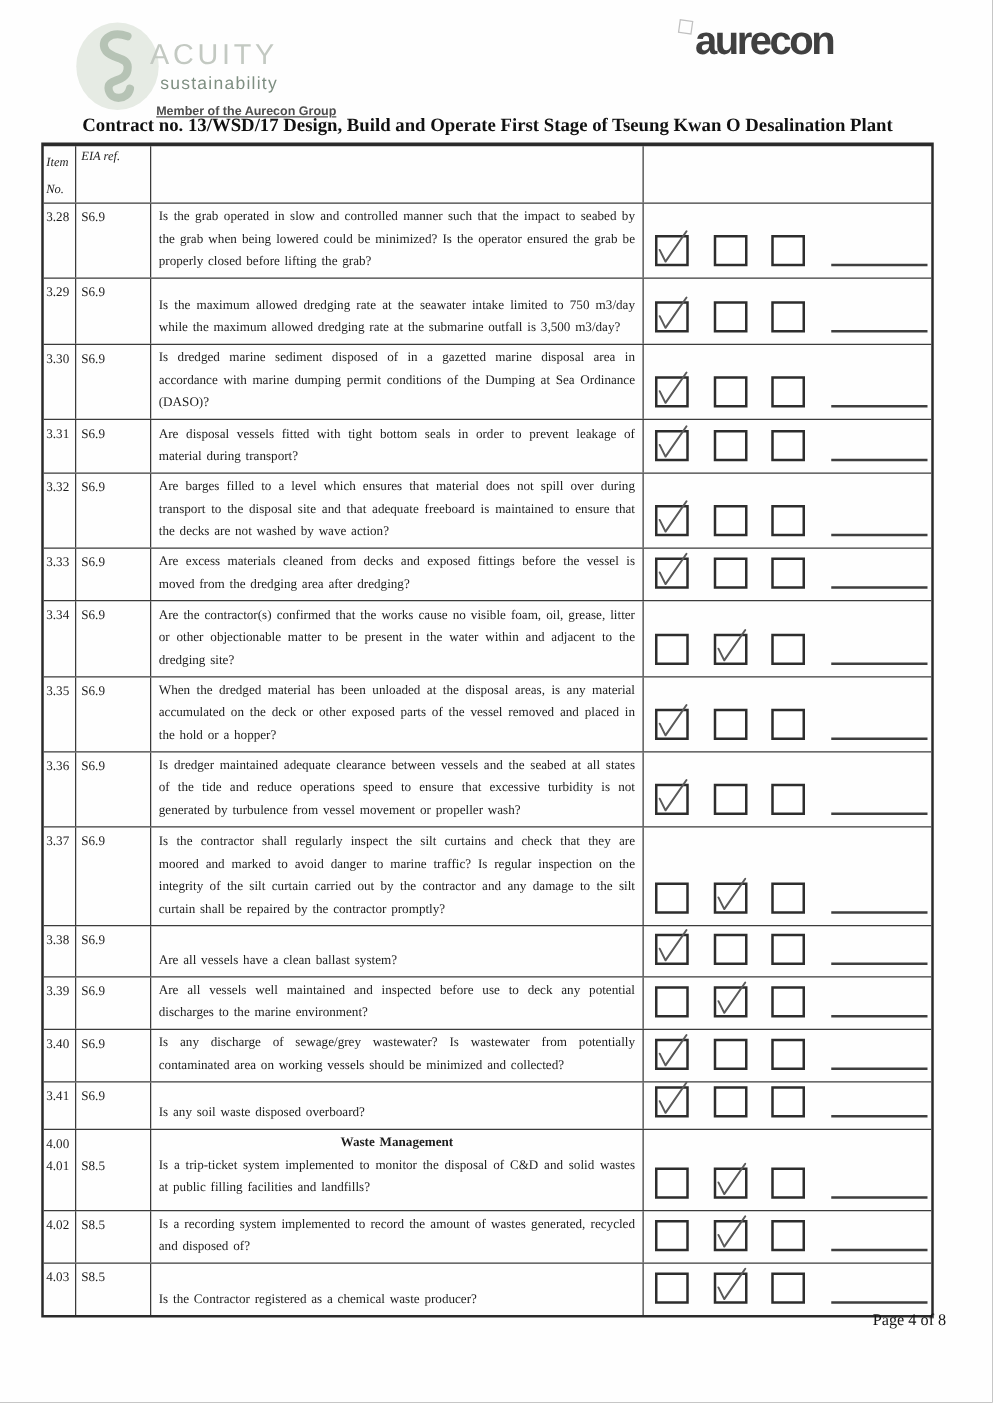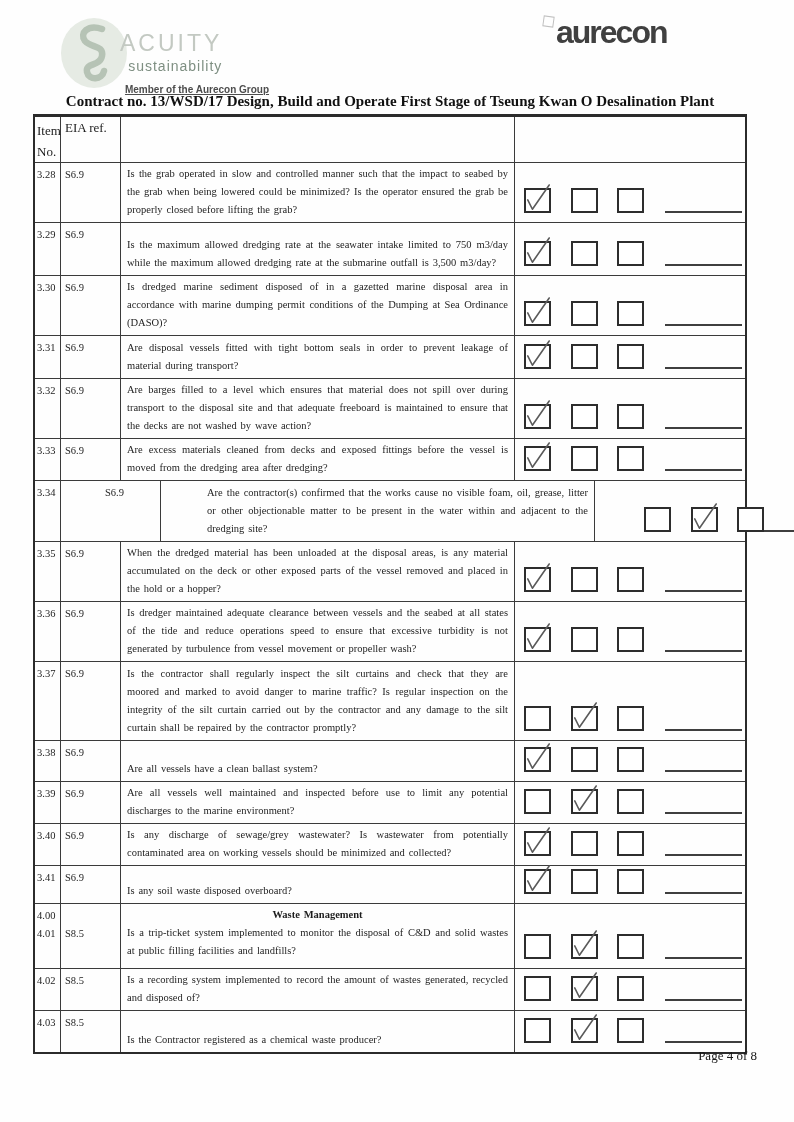--- a/index.html
+++ b/index.html
@@ -57,21 +57,21 @@
   .trow.has-section .c-q{justify-content:flex-start;}
   .qsection{font-weight:bold;text-align:center;}
   .c-checks{flex:1;display:flex;align-items:flex-end;padding:0 4px 9px 0;position:relative;}
   
   .chead{align-items:flex-start;padding-top:4px;font-size:11px;}
   .hlab{display:inline-block;text-align:center;}
   .hl1{width:42px;margin-left:1px;}
   .hl2{width:40px;margin-left:5px;}
   .hl3{width:40px;margin-left:5px;}
   .hl4{margin-left:auto;padding-right:3px;}
-  .hhead{font-size:13px;}
+  .hhead{font-size:10px;font-style:italic;}
   .hhead div{line-height:21px;}
   
   .cb{
     width:23px;height:21px;border:2px solid #2d2d2d;background:#fff;
     position:relative;flex:none;display:inline-block;
   }
   .cb1{margin-left:9px;}
   .cb2{margin-left:20px;}
   .cb3{margin-left:19px;}
   .tick{display:none;position:absolute;left:-2px;top:-7px;width:28px;height:32px;overflow:visible;}
@@ -282,21 +282,21 @@
             <span class="cb cb2">
               
             </span>
             <span class="cb cb3">
               
             </span>
             <span class="remark-line"></span>
           </div>
         </div>
 
-        <div class="trow" style="min-height: 60px; gap: 40px;">
+        <div class="trow" style="min-height: 60px;">
           <div class="cell c-item">
             <div>3.34</div>
 
           </div>
           <div class="cell c-eia">
 
             <div>S6.9</div>
           </div>
           <div class="cell c-q">
 
@@ -438,21 +438,21 @@
           <div class="cell c-item">
             <div>3.39</div>
 
           </div>
           <div class="cell c-eia">
 
             <div>S6.9</div>
           </div>
           <div class="cell c-q">
 
-            <div class="qtext">Are all vessels well maintained and inspected before use to limit any potential discharges to the marine environment?</div>
+            <div class="qtext">Are all vessels well maintained and inspected before use to deck any potential discharges to the marine environment?</div>
           </div>
           <div class="cell c-checks">
             <span class="cb cb1">
               
             </span>
             <span class="cb cb2 checked">
               <svg class="tick" viewBox="0 0 30 32">
                 <polyline points="4,17 9,27 27,1"></polyline>
               </svg>
             </span>

